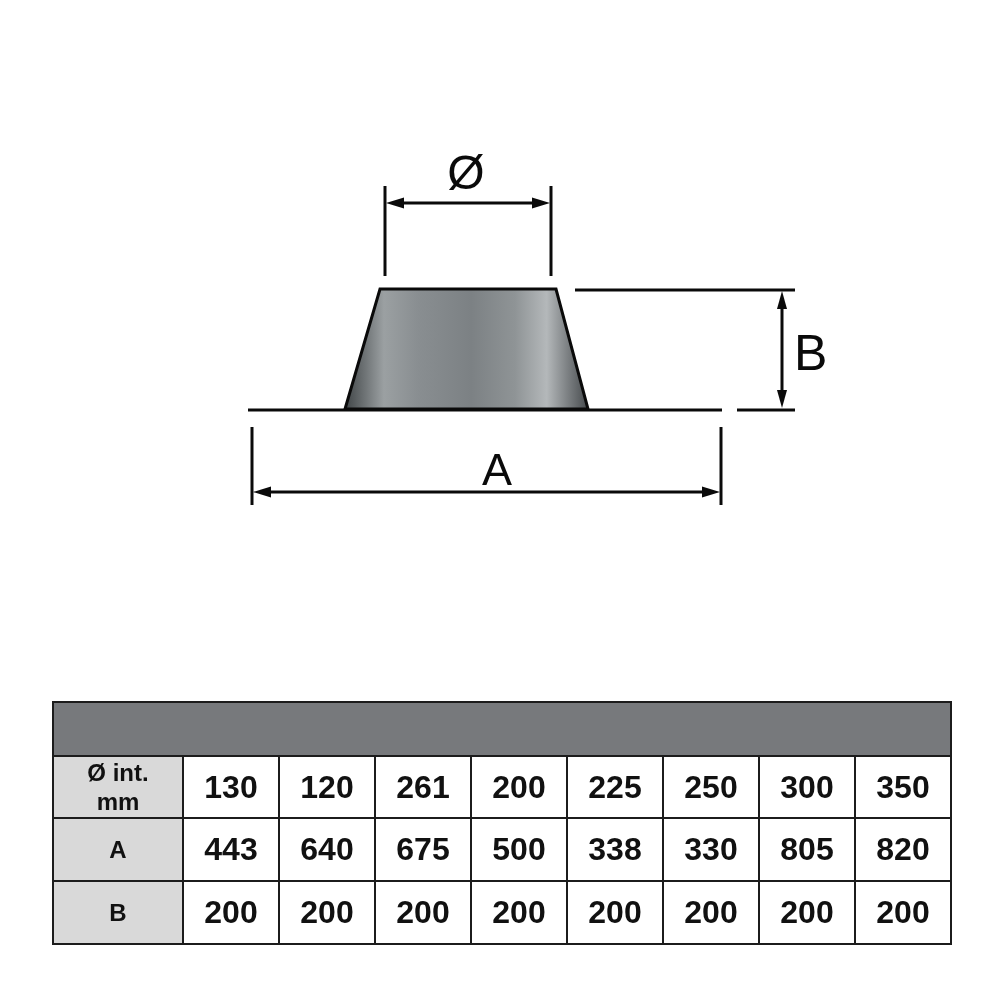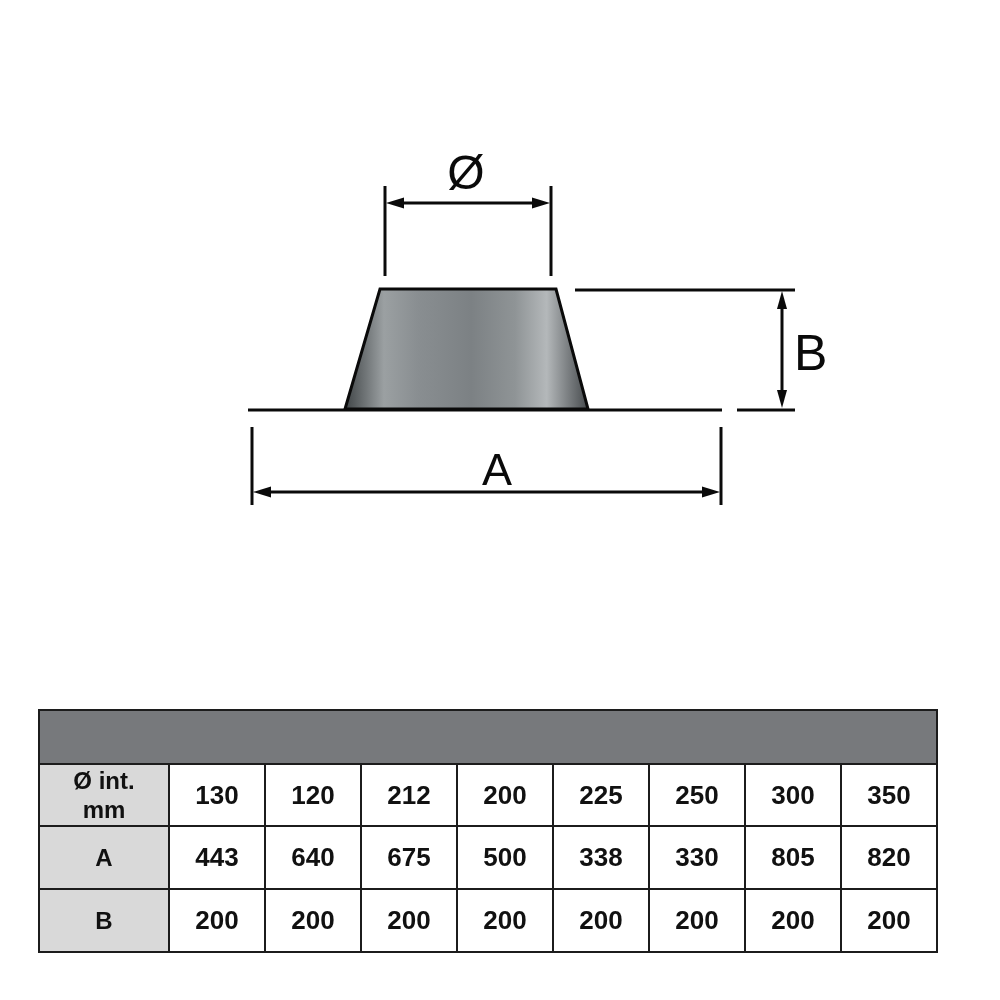--- a/index.html
+++ b/index.html
@@ -21,24 +21,23 @@
     position: absolute;
     left: 0;
     top: 0;
   }
   .dim-text {
     font-family: "Liberation Sans", sans-serif;
     fill: #0a0a0a;
   }
   .spec-table-wrap {
     position: absolute;
-    left: 38px;
+    left: 52px;
     top: 701px;
     width: 788px;
-    margin-top: 8px;
   }
   table.spec-table {
     border-collapse: collapse;
     table-layout: fixed;
     width: 900px;
     font-family: "Liberation Sans", sans-serif;
   }
   table.spec-table td, table.spec-table th {
     border: 2px solid #1c1c1c;
     text-align: center;
@@ -53,21 +52,21 @@
     background: #d9d9d9;
     font-weight: 700;
     font-size: 24px;
     color: #111111;
     white-space: pre-line;
     line-height: 1.22;
   }
   td.val-cell {
     background: #ffffff;
     font-weight: 600;
-    font-size: 26px;
+    font-size: 32px;
     color: #111111;
   }
   tr.r-diam { height: 62px; }
   tr.r-a    { height: 63px; }
   tr.r-b    { height: 63px; }
 </style>
 </head>
 <body>
 
 <div class="canvas">
@@ -132,21 +131,21 @@
       </colgroup>
       <tbody>
         <tr>
           <td class="header-band" colspan="9"></td>
         </tr>
         <tr class="r-diam">
           <th class="row-label">Ø int.
 mm</th>
           <td class="val-cell">130</td>
           <td class="val-cell">120</td>
-          <td class="val-cell">212</td>
+          <td class="val-cell">261</td>
           <td class="val-cell">200</td>
           <td class="val-cell">225</td>
           <td class="val-cell">250</td>
           <td class="val-cell">300</td>
           <td class="val-cell">350</td>
         </tr>
         <tr class="r-a">
           <th class="row-label">A</th>
           <td class="val-cell">443</td>
           <td class="val-cell">640</td>

